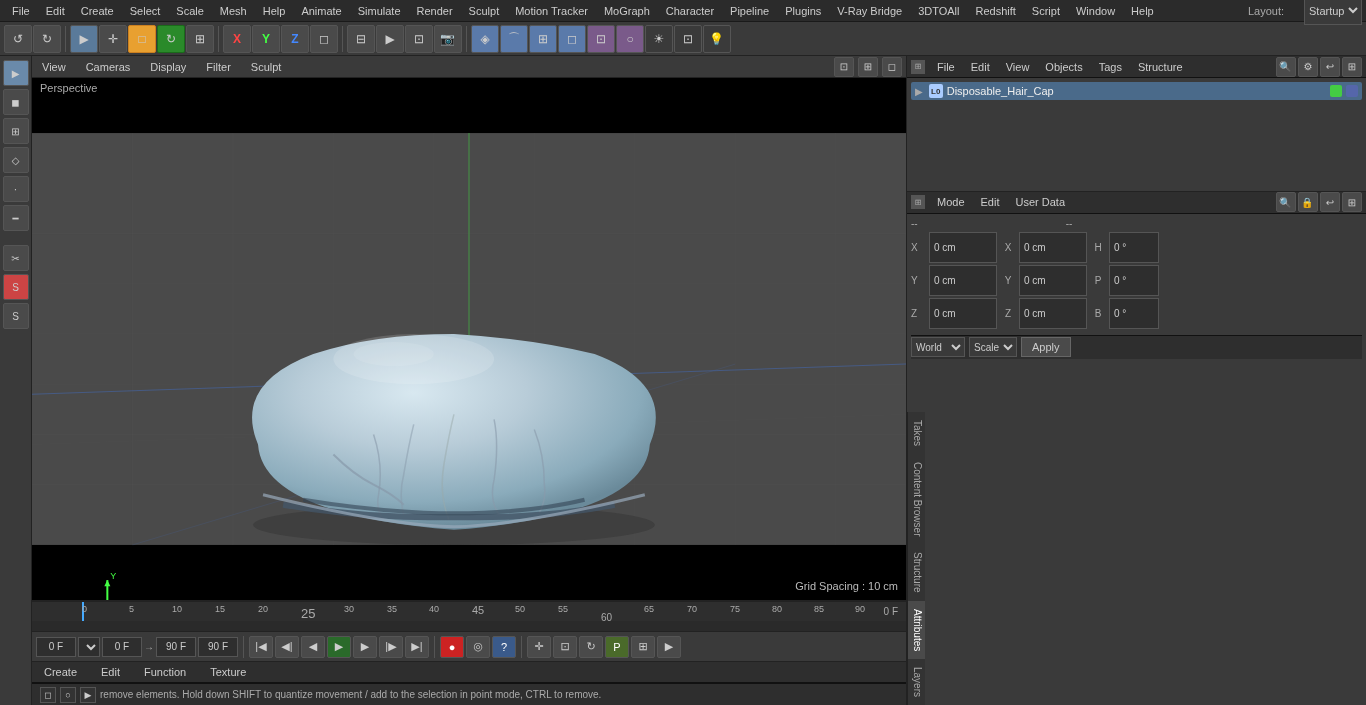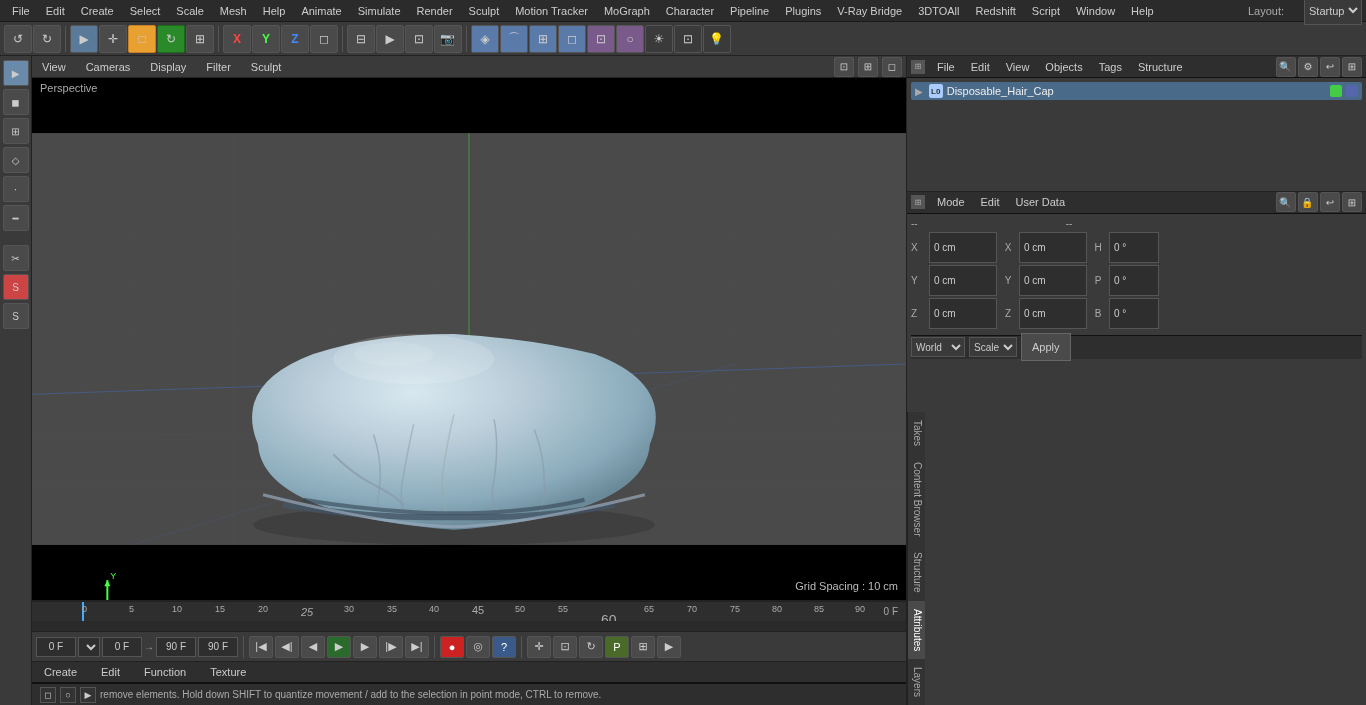--- a/index.html
+++ b/index.html
@@ -80,21 +80,21 @@
     #attributes-header-icons { margin-left: auto; display: flex; gap: 2px; }
     #attributes-content { flex: 1; background: #3a3a3a; padding: 4px; }
     .coord-row { display: flex; align-items: center; gap: 4px; margin-bottom: 2px; }
     .coord-label { width: 14px; color: #aaa; font-size: 10px; }
     .coord-input { background: #2e2e2e; border: 1px solid #555; color: #ccc; width: 68px; height: 31px; font-size: 10px; padding: 0 4px; }
     .coord-sep { width: 14px; color: #aaa; font-size: 10px; text-align: center; }
 
     
     #coord-bar { display: flex; align-items: center; background: #2e2e2e; height: 24px; padding: 0 4px; gap: 4px; border-top: 1px solid #111; }
     .coord-dropdown { background: #3a3a3a; border: 1px solid #555; color: #ccc; height: 20px; font-size: 10px; }
-    .apply-btn { background: #4a4a4a; border: 1px solid #666; color: #ccc; height: 28px; padding: 0 10px; cursor: pointer; font-size: 11px; }
+    .apply-btn { background: #4a4a4a; border: 1px solid #666; color: #ccc; height: 20px; padding: 0 10px; cursor: pointer; font-size: 11px; }
 
     
     #vertical-tabs-right { display: flex; flex-direction: column; width: 18px; }
     .vtab { writing-mode: vertical-rl; text-orientation: mixed; background: #333; color: #aaa; font-size: 10px; padding: 8px 2px; cursor: pointer; border-left: 1px solid #222; white-space: nowrap; }
     .vtab.active { background: #4a4a4a; color: #fff; }
 
     
     #maxon-logo { display: flex; flex-direction: column; align-items: center; justify-content: center; padding: 4px; }
     #maxon-logo-text { font-size: 8px; color: #888; line-height: 1.1; }
 
@@ -292,28 +292,28 @@
 
       <div id="timeline-ruler" style="position:relative; height:20px; background:#2e2e2e; border-top:1px solid #222; display:flex; align-items:center; padding:0 4px;">
         <div style="position:absolute; left:50px; top:0; bottom:0; width:2px; background:#4af;"></div>
         <span style="position:absolute; right:8px; font-size:10px; color:#aaa;">0 F</span>
 
         <div style="position:absolute; left:50px; font-size:9px; color:#aaa; top:2px;">0</div>
         <div style="position:absolute; left:97px; font-size:9px; color:#aaa; top:2px;">5</div>
         <div style="position:absolute; left:140px; font-size:9px; color:#aaa; top:2px;">10</div>
         <div style="position:absolute; left:183px; font-size:9px; color:#aaa; top:2px;">15</div>
         <div style="position:absolute; left:226px; font-size:9px; color:#aaa; top:2px;">20</div>
-        <div style="position:absolute; left:269px; font-size:11px; color:#aaa; top:4px;font-style:italic;">25</div>
+        <div style="position:absolute; left:269px; font-size:13px; color:#aaa; top:4px;">25</div>
         <div style="position:absolute; left:312px; font-size:9px; color:#aaa; top:2px;">30</div>
         <div style="position:absolute; left:355px; font-size:9px; color:#aaa; top:2px;">35</div>
         <div style="position:absolute; left:397px; font-size:9px; color:#aaa; top:2px;">40</div>
         <div style="position:absolute; left:440px; font-size:11px; color:#aaa; top:2px;">45</div>
         <div style="position:absolute; left:483px; font-size:9px; color:#aaa; top:2px;">50</div>
         <div style="position:absolute; left:526px; font-size:9px; color:#aaa; top:2px;">55</div>
-        <div style="position:absolute; left:569px; font-size:14px; color:#aaa; top:10px;">60</div>
+        <div style="position:absolute; left:569px; font-size:10px; color:#aaa; top:10px;">60</div>
         <div style="position:absolute; left:612px; font-size:9px; color:#aaa; top:2px;">65</div>
         <div style="position:absolute; left:655px; font-size:9px; color:#aaa; top:2px;">70</div>
         <div style="position:absolute; left:698px; font-size:9px; color:#aaa; top:2px;">75</div>
         <div style="position:absolute; left:740px; font-size:9px; color:#aaa; top:2px;">80</div>
         <div style="position:absolute; left:782px; font-size:9px; color:#aaa; top:2px;">85</div>
         <div style="position:absolute; left:823px; font-size:9px; color:#aaa; top:2px;">90</div>
       </div>
 
       <div id="timeline-track" style="height:10px; background:#2a2a2a;"></div>
 

